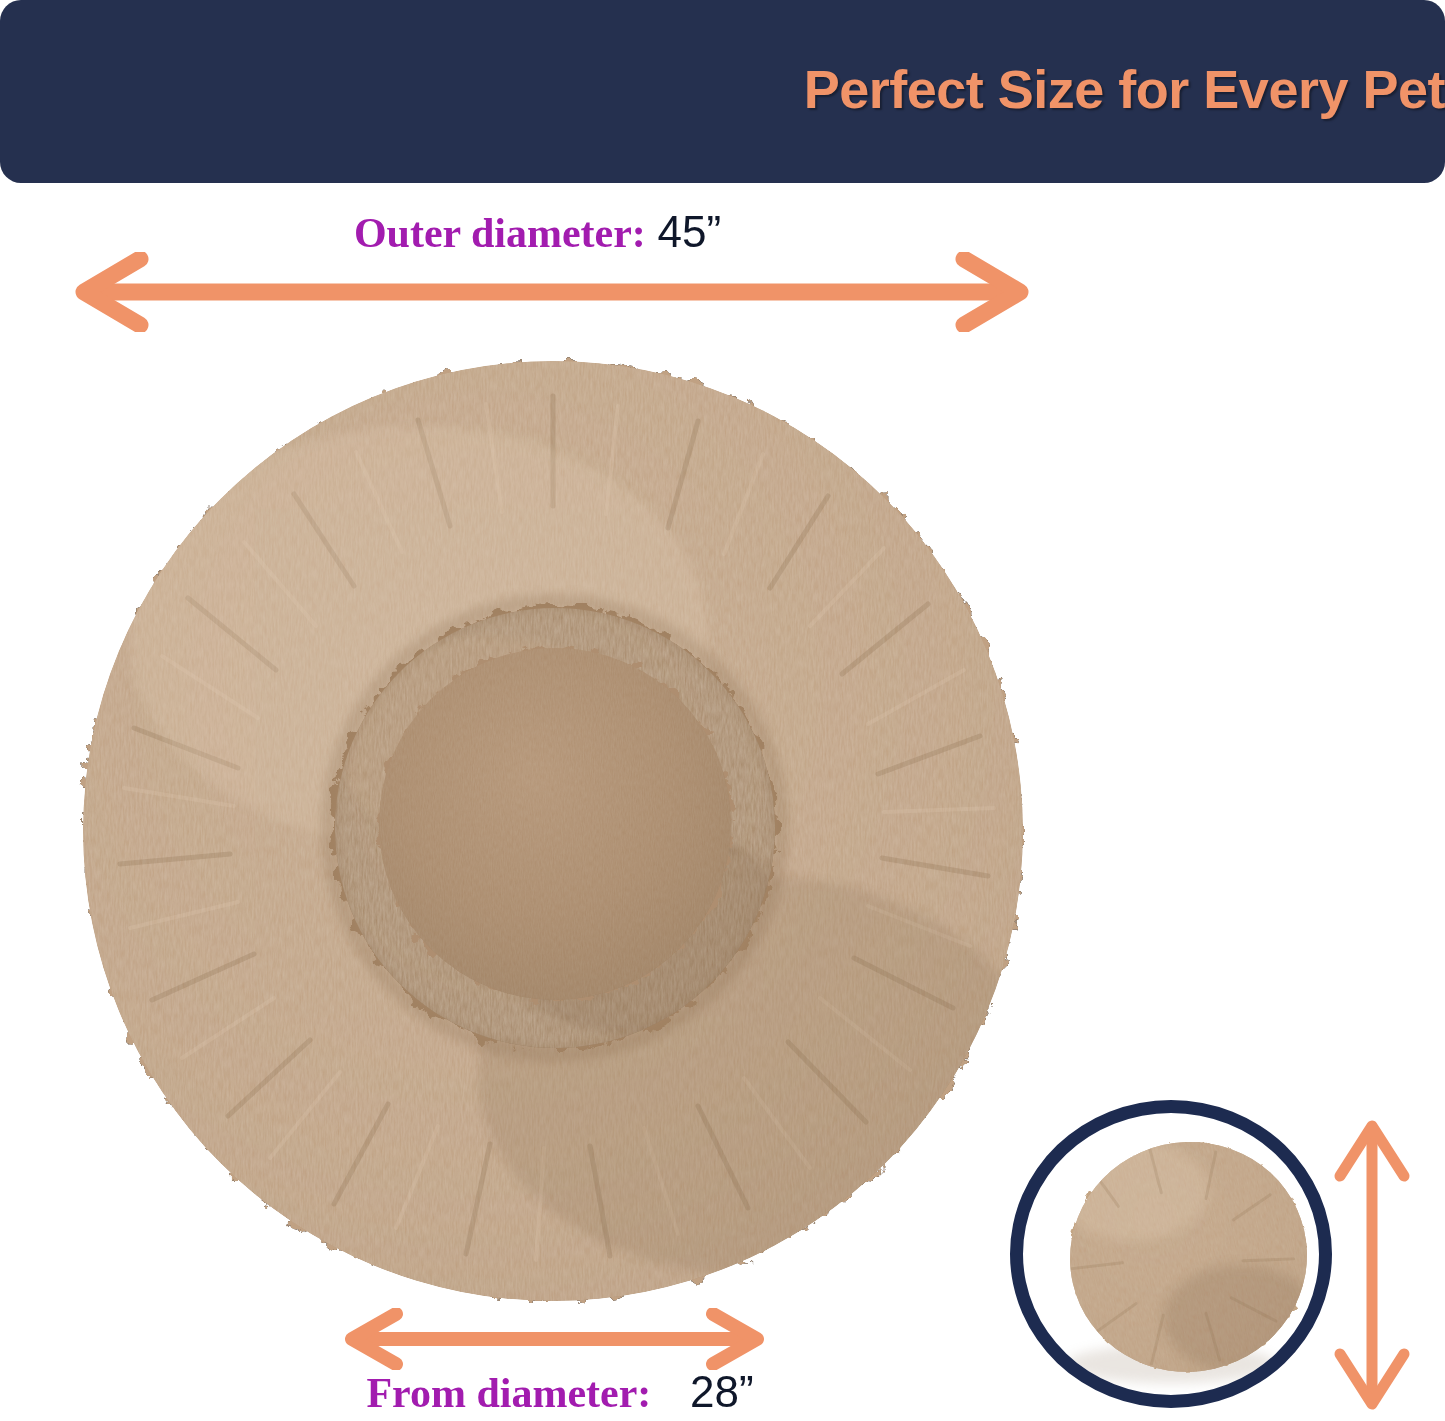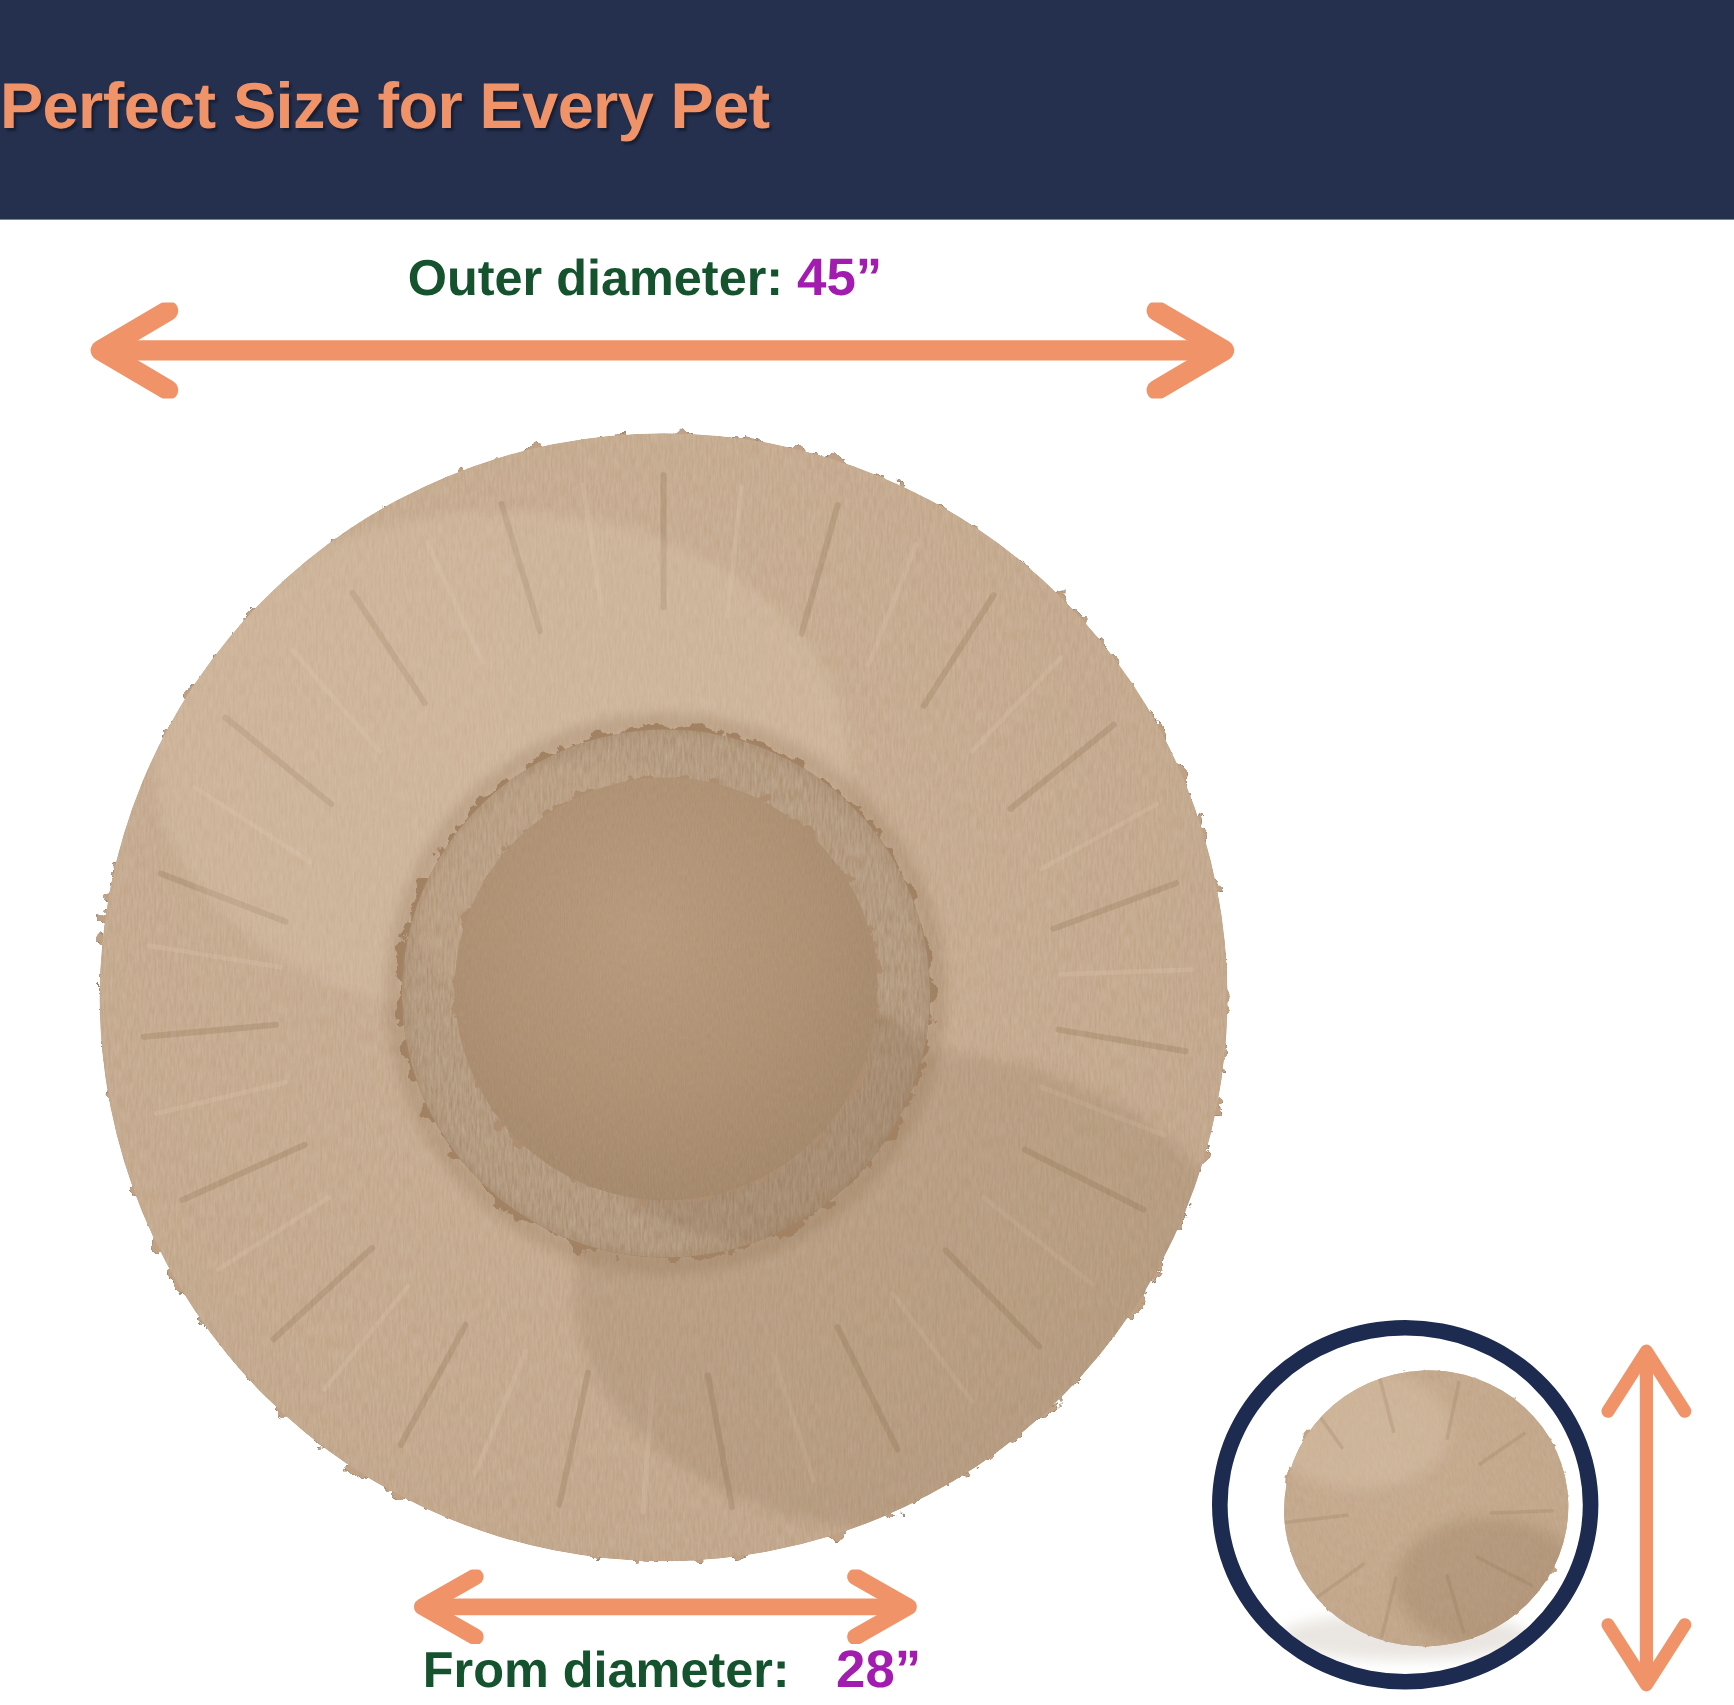--- a/index.html
+++ b/index.html
@@ -21,22 +21,23 @@
   
   #header-banner {
     position: absolute;
     left: 0;
     top: 0;
     width: 1445px;
     height: 183px;
     background: #25304f;
     display: flex;
     flex-direction: column;
-    align-items: flex-start;
+    align-items: flex-end;
     justify-content: center;
+    border-radius: 21px;
   }
   #headline {
     color: #f09368;
     font-size: 54px;
     font-weight: bold;
     letter-spacing: -0.5px;
     line-height: 1.0;
     margin: 0 0 6px 0;
     white-space: nowrap;
     text-shadow: 2px 2px 2px rgba(0,0,0,0.35);
@@ -52,22 +53,22 @@
     text-shadow: 2px 2px 3px rgba(0,0,0,0.45);
   }
 
   
   .measure-label {
     position: absolute;
     white-space: nowrap;
     font-weight: bold;
     line-height: 1;
   }
-  .measure-label .m-name { color: #14532d; }
-  .measure-label .m-value { color: #a21caf; font-weight: bold; }
+  .measure-label .m-name { color: #a21caf; font-family: Liberation Serif, serif; }
+  .measure-label .m-value { color: #0f172a; font-weight: normal; }
 
   #outer-diameter-label {
     left: 0;
     top: 210px;
     width: 1075px;
     text-align: center;
     font-size: 42px;
   }
   #outer-diameter-label .m-value { font-size: 44px; }
 

